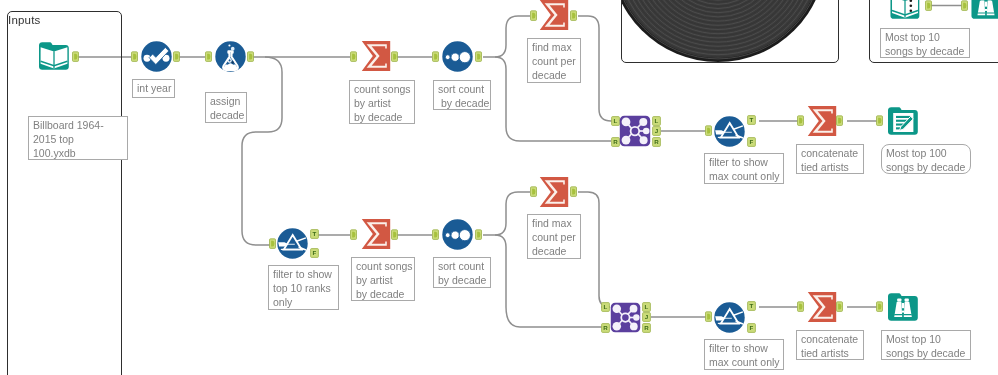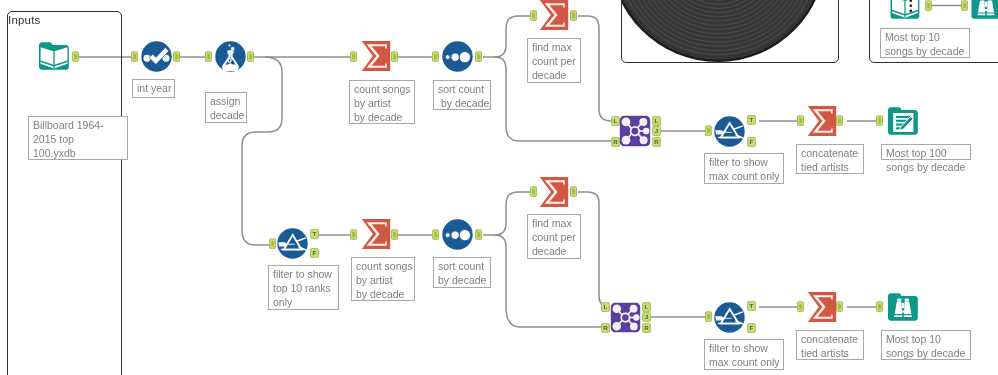--- a/index.html
+++ b/index.html
@@ -319,21 +319,21 @@
   <div class="lbl" style="left:796px;top:144px;width:68px;height:30px;">concatenate
 tied artists</div>
 
   <svg class="anchor" style="position:absolute;left:876px;top:115px;" width="7" height="11">
     <rect x="0.5" y="0.8" width="6.0" height="9.6" rx="1" fill="#cbdc7a" stroke="#9cb14a" stroke-width="0.8"></rect>
     <path d="M2.1 2.8 H3.8 Q5.4 2.8 5.4 5.6 Q5.4 8.4 3.8 8.4 H2.1 Z" fill="#a7c13e"></path>
     </svg>
   <svg class="tool" style="left:887px;top:105px;" width="32" height="32">
       <use href="#ic-output"></use>
     </svg>
-  <div class="lbl" style="left:881px;top:144px;width:90px;height:16px;">Most top 100
+  <div class="lbl" style="left:881px;top:144px;width:90px;height:30px;border-radius:8px;">Most top 100
 songs by decade</div>
 
   <svg class="anchor" style="position:absolute;left:269px;top:238px;" width="7" height="11">
     <rect x="0.5" y="0.8" width="6.0" height="9.6" rx="1" fill="#cbdc7a" stroke="#9cb14a" stroke-width="0.8"></rect>
     <path d="M2.1 2.8 H3.8 Q5.4 2.8 5.4 5.6 Q5.4 8.4 3.8 8.4 H2.1 Z" fill="#a7c13e"></path>
     </svg>
   <svg class="tool" style="left:277px;top:228px;" width="31" height="31">
       <use href="#ic-filter"></use>
     </svg>
   <svg class="anchor" style="position:absolute;left:310px;top:229px;" width="9" height="10">

